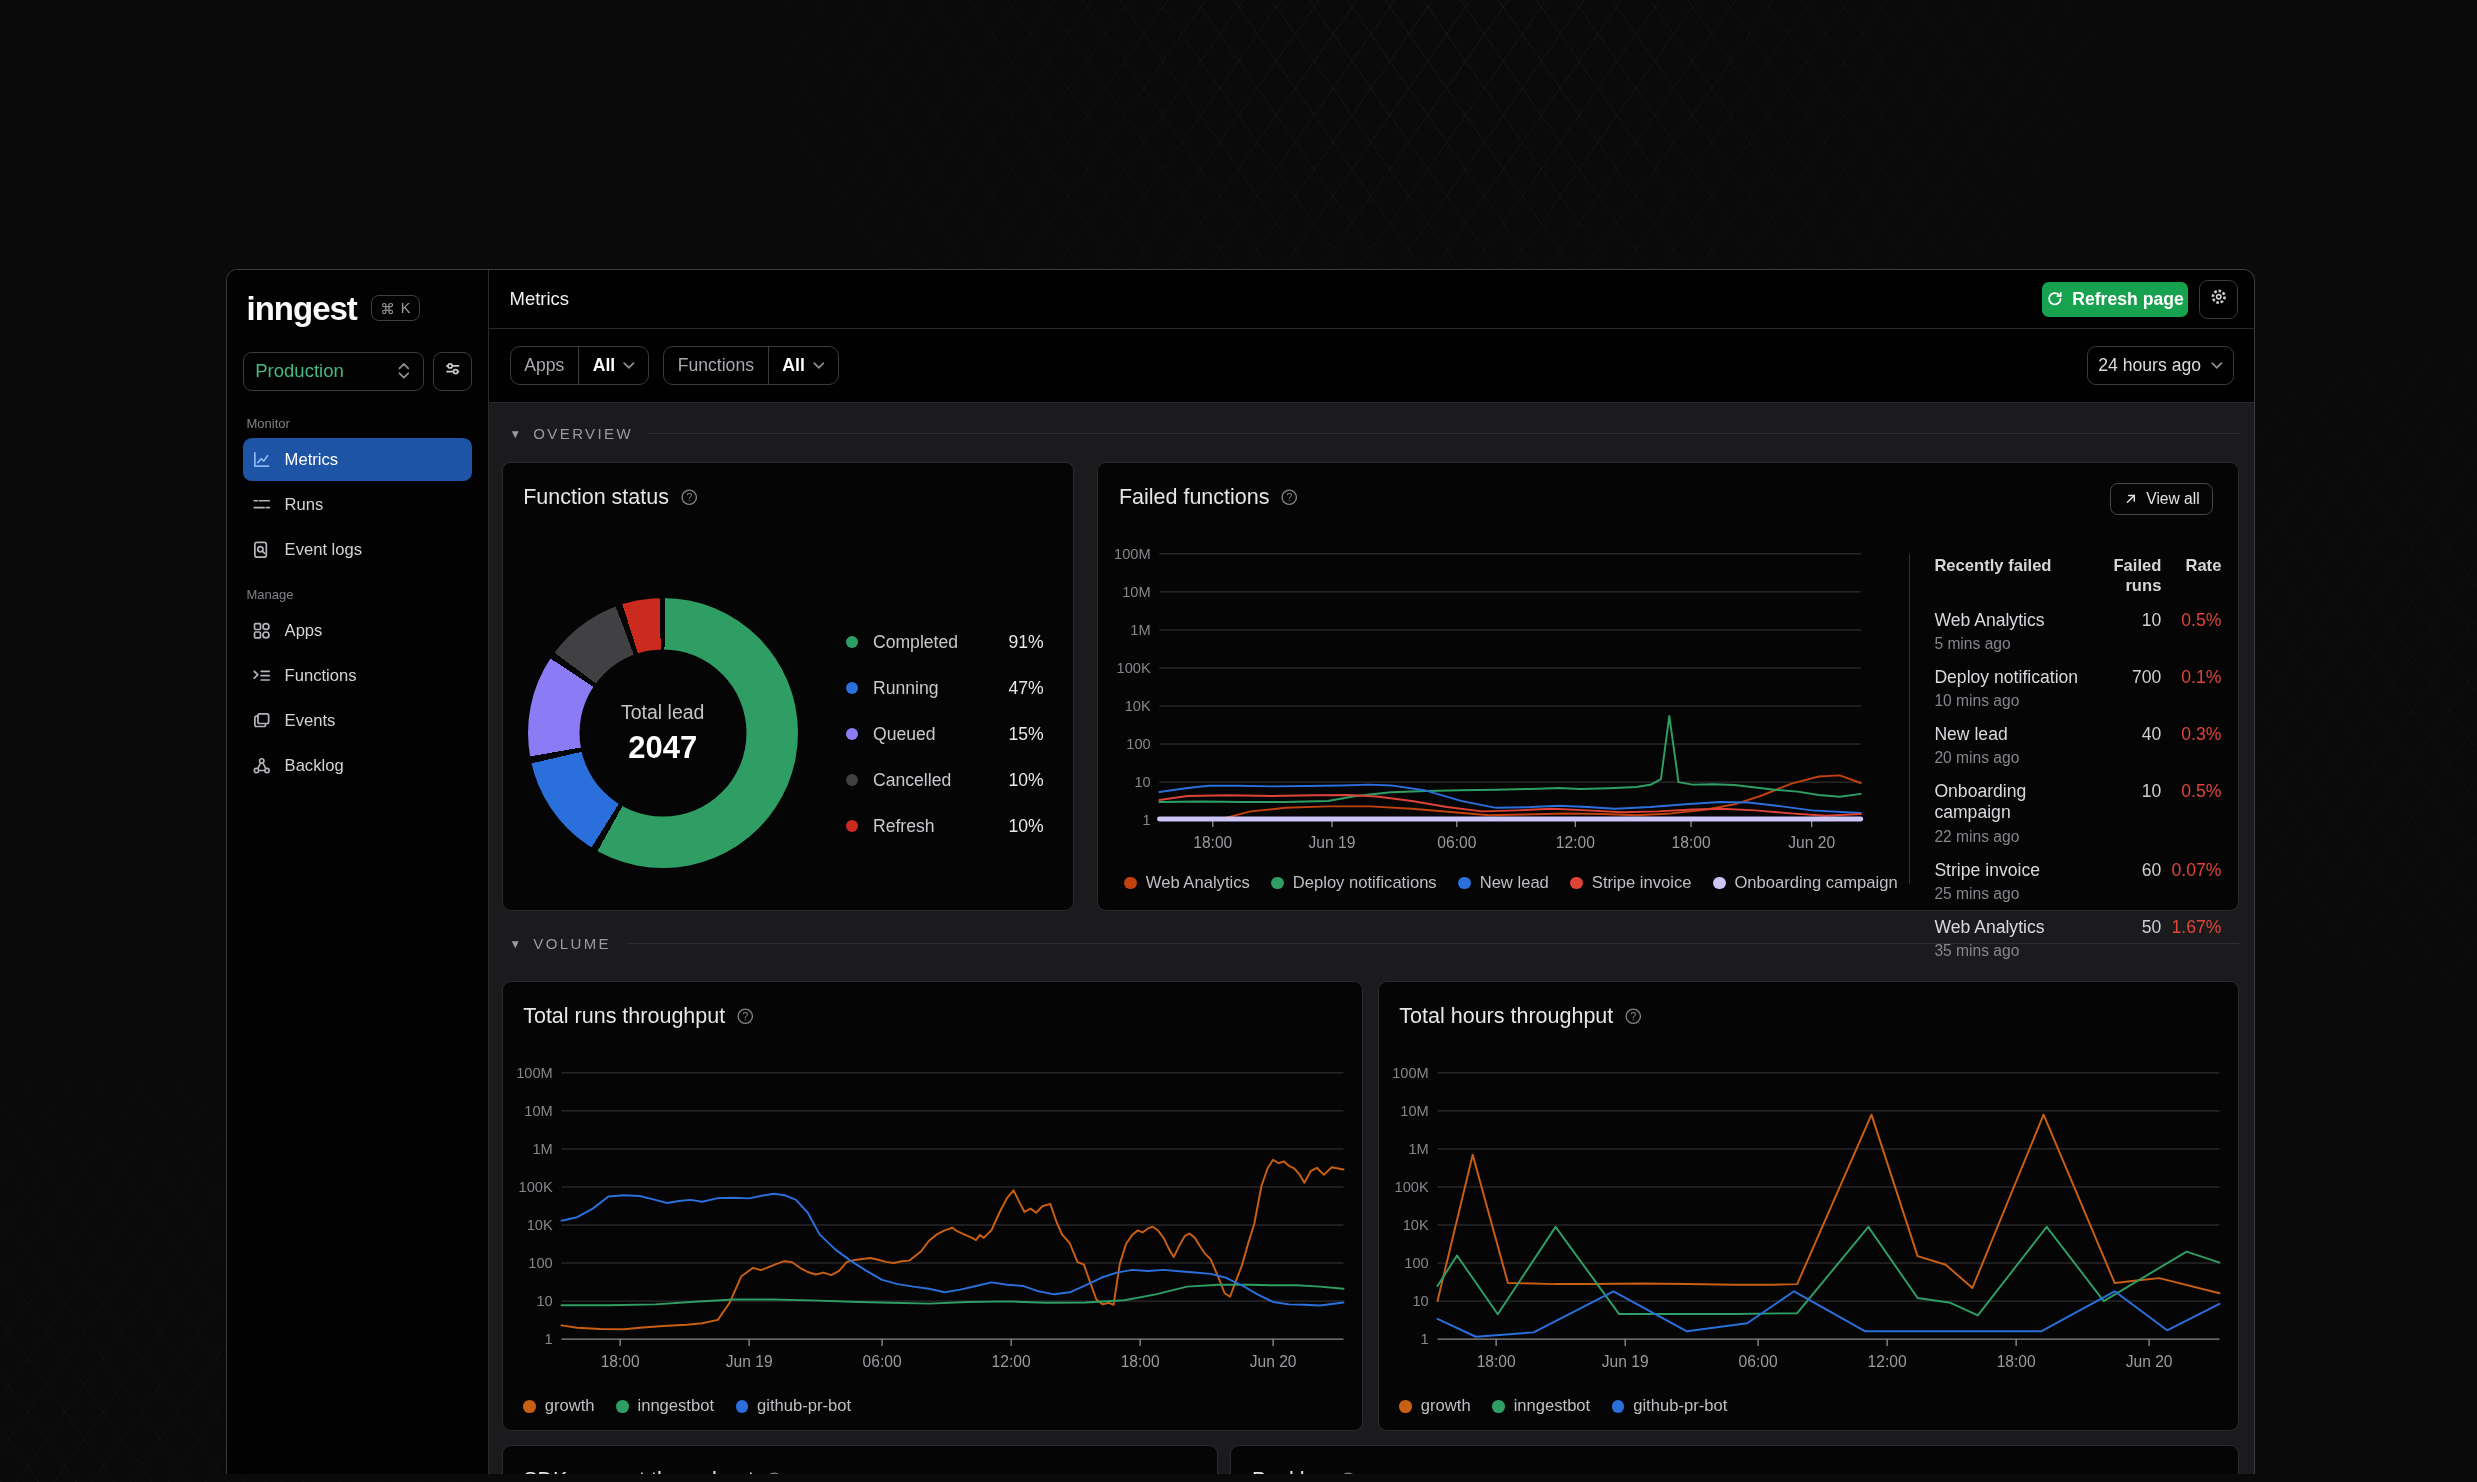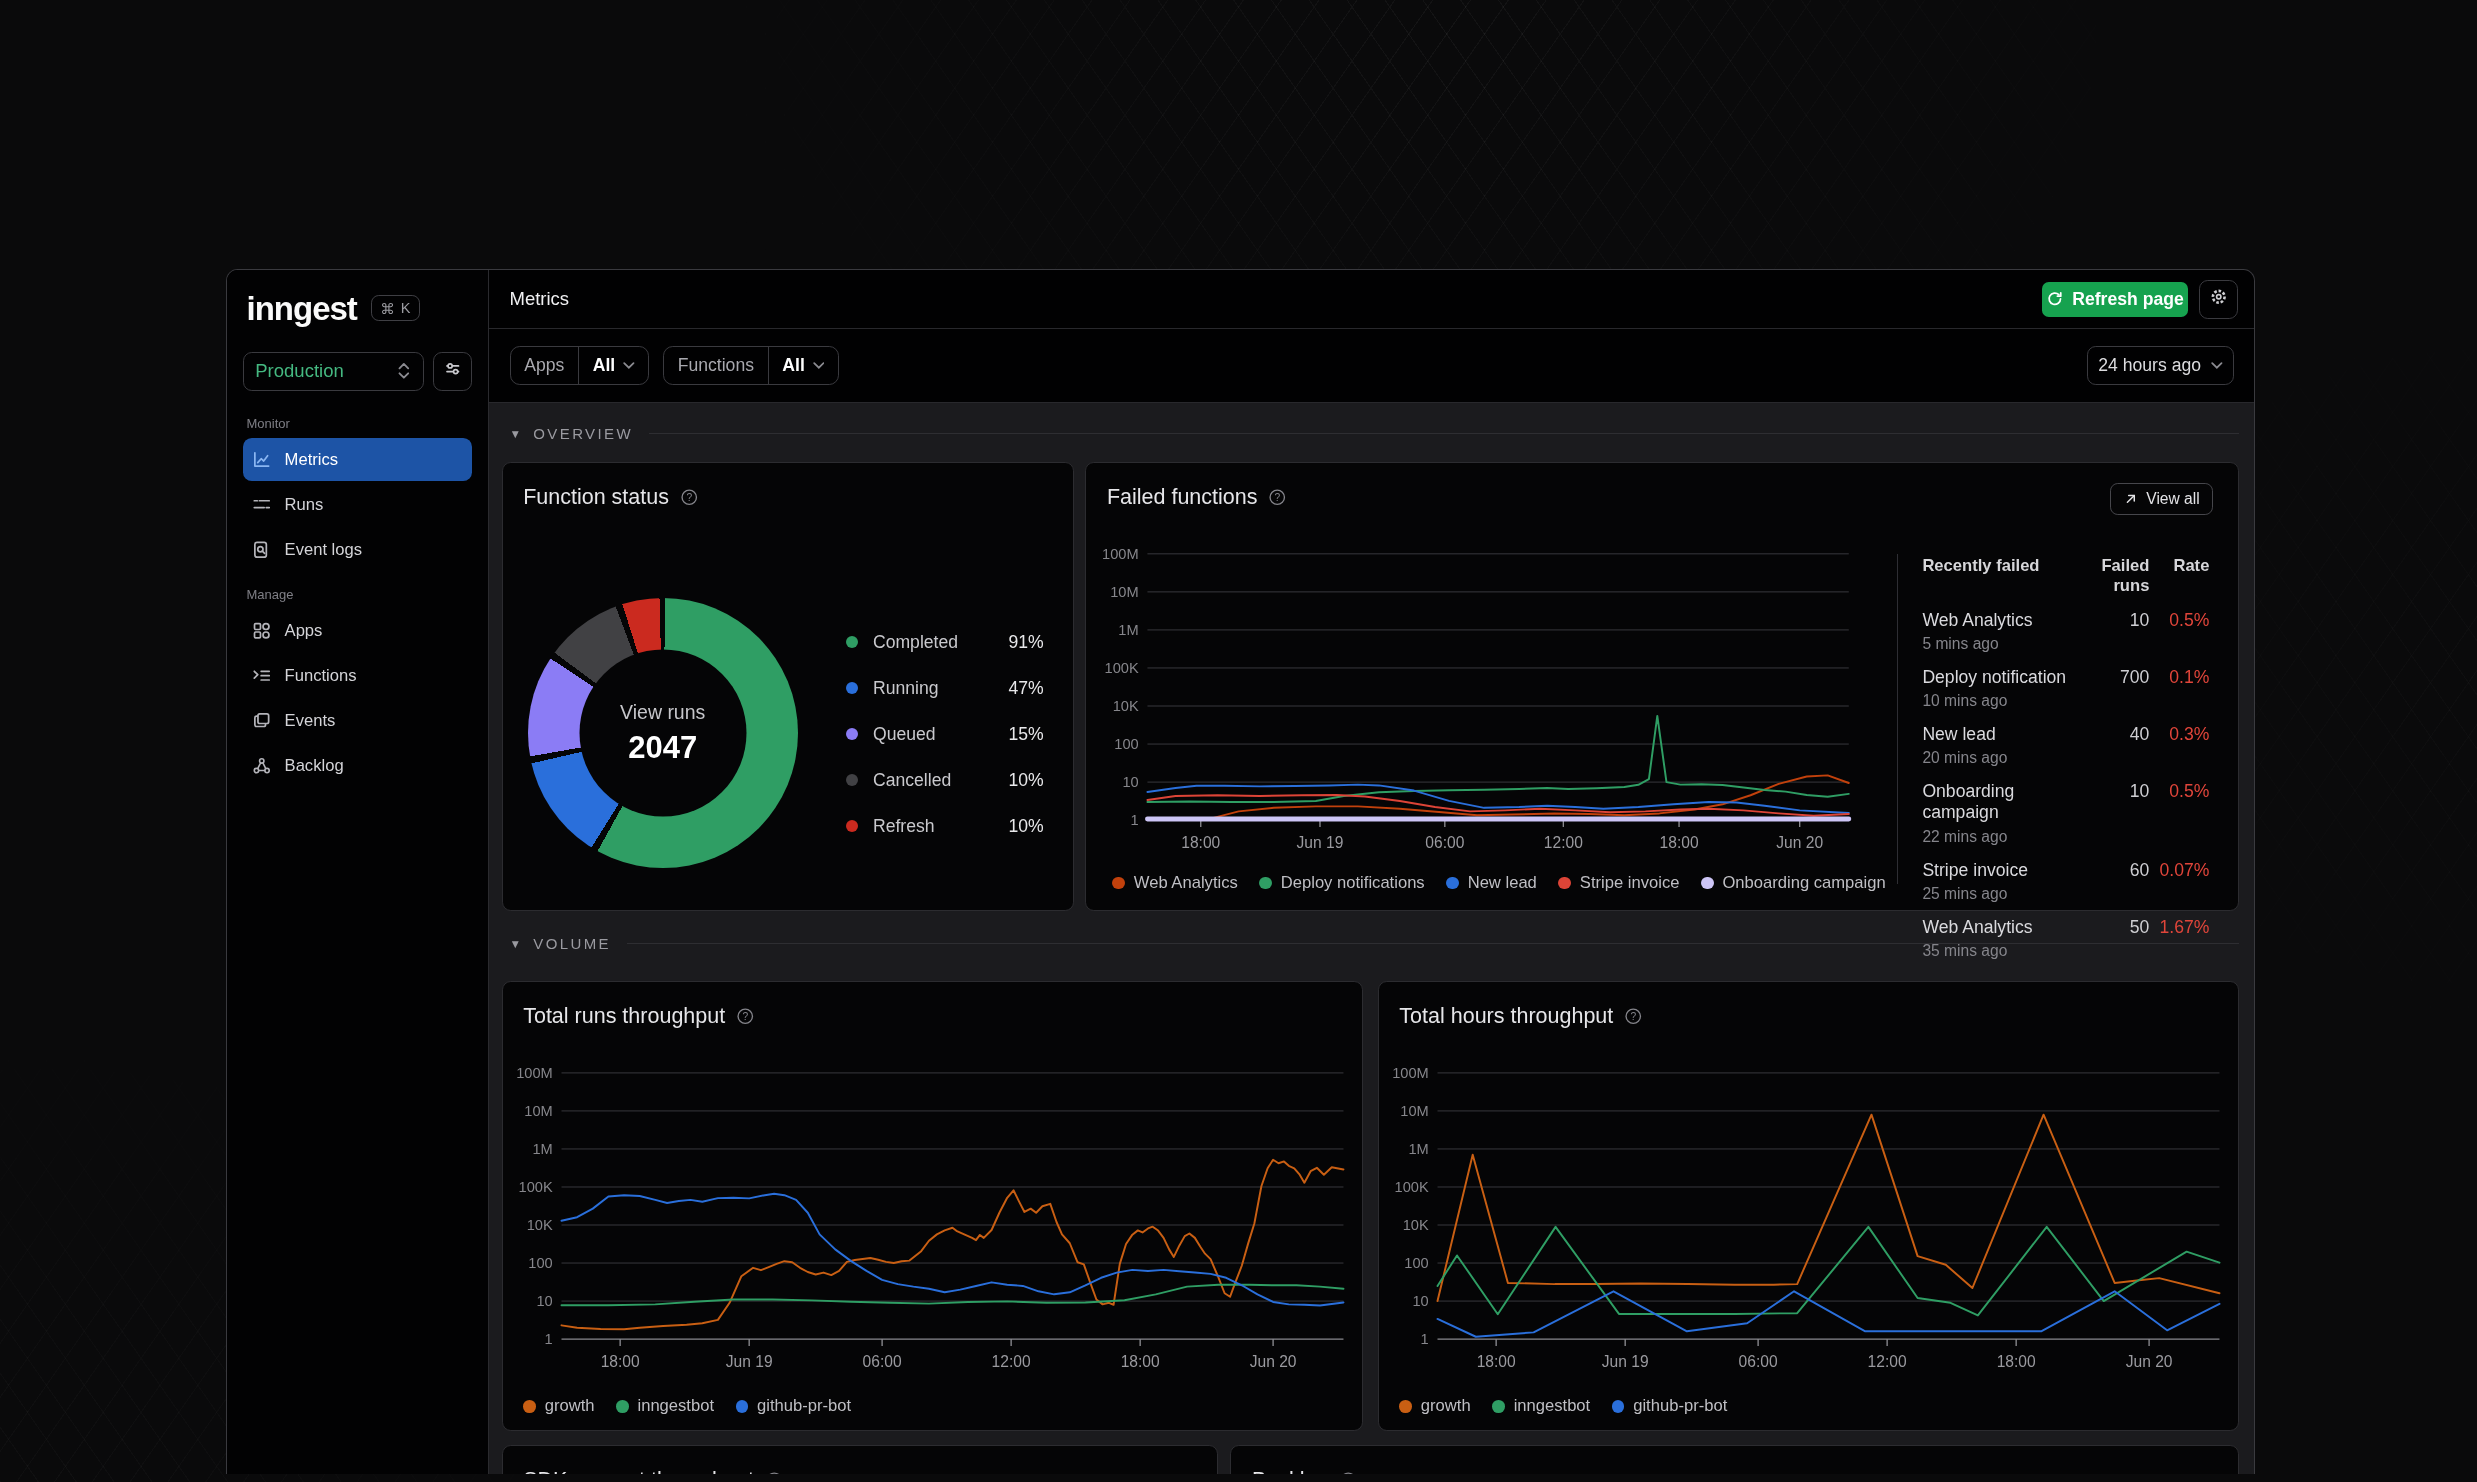--- a/index.html
+++ b/index.html
@@ -63,21 +63,21 @@
   .content { flex:1; background:#1b1b1e; padding:21.5px 14.6px 0 12.7px; overflow:hidden; }
   .section-hdr { display:flex; align-items:center; gap:9.8px; color:#9a9aa0; font-size:15px; letter-spacing:2.4px; padding-left:7.8px; }
   .section-hdr .tri { font-size:11.7px; color:#9a9aa0; }
   .section-hdr .rule { flex:1; height:1px; background:#2e2e32; margin-left:5.9px; }
 
   .row { display:flex; }
   .card { background:#050506; border:1px solid #2c2c30; border-radius:8.8px; position:relative; }
   .card-title { position:absolute; left:20.5px; top:21.5px; display:flex; align-items:center; gap:10.7px; font-size:21.5px; color:#e6e6e9; }
   .help { display:flex; color:#85858b; }
 
-  .ov-row { margin-top:20.5px; }
+  .ov-row { margin-top:20.5px;gap:12px; }
   .card-status { width:572px; height:449px; flex:0 0 572px; margin-right:11.7px; }
   .card-failed { flex:1; height:449px; }
   .vol-hdr { margin-top:24.4px; }
   .vol-row { margin-top:29px; gap:14.6px; }
   .card-vol { flex:1; height:450px; }
   .bot-row { margin-top:13.7px; gap:12.7px; }
   .card-sdk { width:716px; flex:0 0 716px; height:215px; }
   .card-backlog { flex:1; height:215px; }
 
   
@@ -301,21 +301,21 @@
             <span>Function status</span>
             <span class="help">
               <svg width="18.5" height="18.5" viewBox="0 0 18 18" fill="none" style="font-size:22px">
                   <circle cx="9" cy="9" r="7" stroke="#85858b" stroke-width="1.3"></circle>
                   <text x="9" y="12.6" font-size="10" fill="#85858b" text-anchor="middle" font-family="Liberation Sans, sans-serif">?</text>
                 </svg>
             </span>
           </div>
           <div class="donut" id="donut" style="background: conic-gradient(rgb(5, 5, 6) 0deg, rgb(5, 5, 6) 1deg, rgb(47, 158, 100) 1deg, rgb(47, 158, 100) 209deg, rgb(5, 5, 6) 209deg, rgb(5, 5, 6) 212deg, rgb(42, 111, 219) 212deg, rgb(42, 111, 219) 257deg, rgb(5, 5, 6) 257deg, rgb(5, 5, 6) 260deg, rgb(139, 124, 245) 260deg, rgb(139, 124, 245) 303.5deg, rgb(5, 5, 6) 303.5deg, rgb(5, 5, 6) 306.5deg, rgb(65, 65, 68) 306.5deg, rgb(65, 65, 68) 339.5deg, rgb(5, 5, 6) 339.5deg, rgb(5, 5, 6) 342.5deg, rgb(203, 42, 31) 342.5deg, rgb(203, 42, 31) 358.5deg, rgb(5, 5, 6) 358.5deg, rgb(5, 5, 6) 360deg);">
             <div class="donut-hole">
-              <span class="donut-label">View runs</span>
+              <span class="donut-label">Total lead</span>
               <span class="donut-value">2047</span>
             </div>
           </div>
           <div class="status-legend" id="status-legend">
               <div class="sl-row">
                 <span class="dot" style="background:#2f9e64"></span>
                 <span class="lab">Completed</span>
                 <span class="val">91%</span>
               </div>
               <div class="sl-row">

